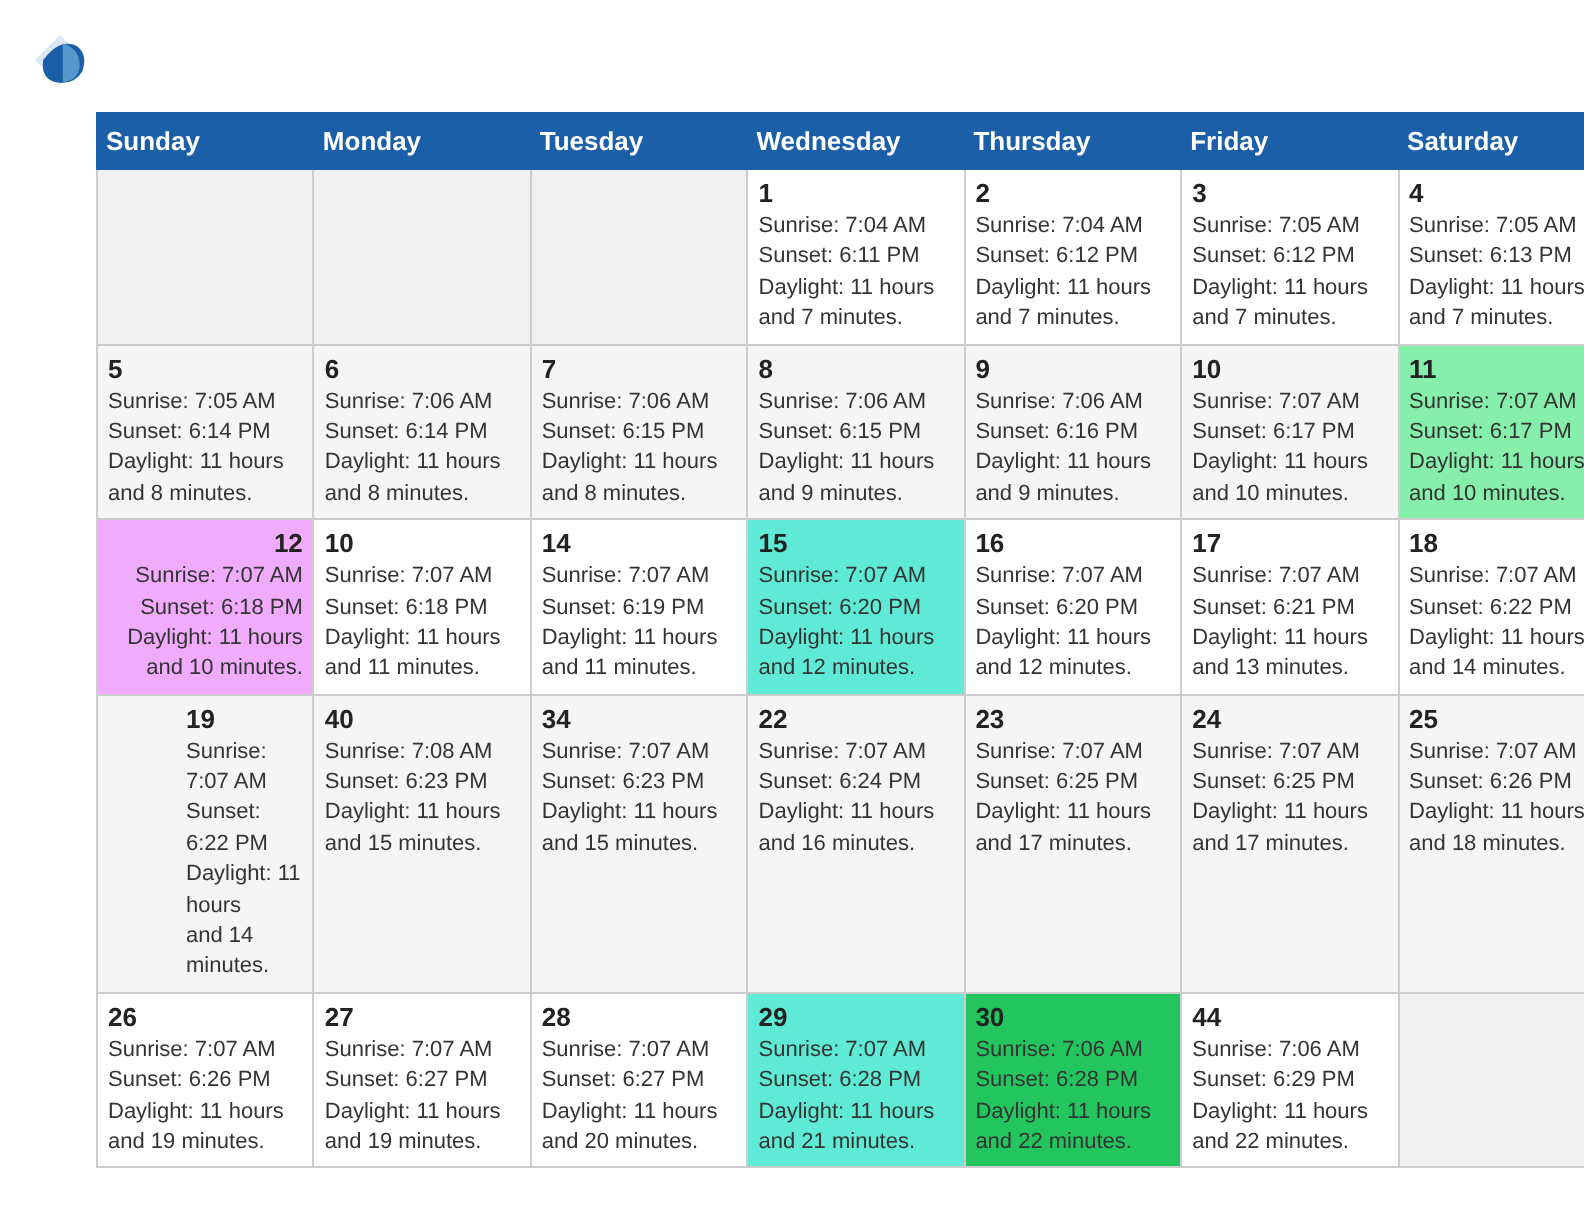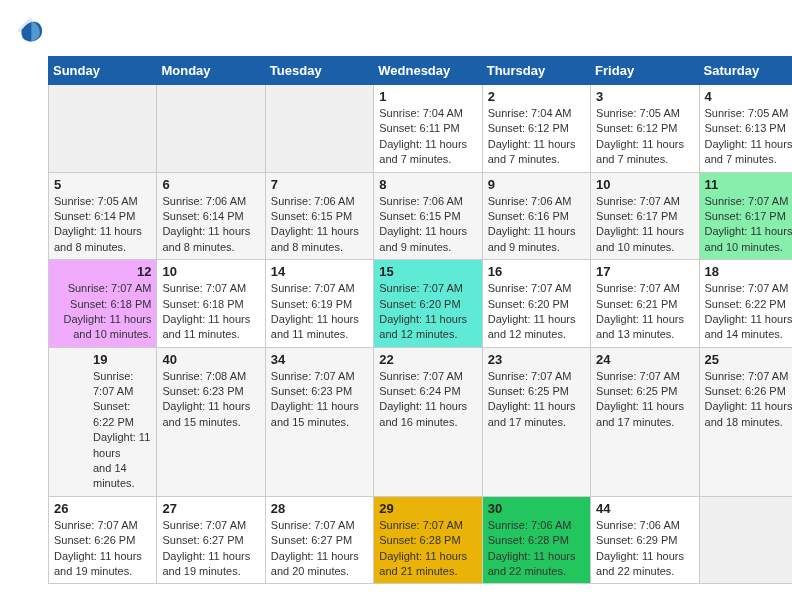--- a/index.html
+++ b/index.html
@@ -327,21 +327,21 @@
 Daylight: 11 hours
 and 19 minutes.</div>
         </td>
         <td style="background-color: rgb(255, 255, 255);">
           <div class="day-number">28</div>
           <div class="day-info" style="white-space: pre-line;">Sunrise: 7:07 AM
 Sunset: 6:27 PM
 Daylight: 11 hours
 and 20 minutes.</div>
         </td>
-        <td style="background-color: #eab308;">
+        <td style="background-color: #5eead4;">
           <div class="day-number">29</div>
           <div class="day-info" style="white-space: pre-line;">Sunrise: 7:07 AM
 Sunset: 6:28 PM
 Daylight: 11 hours
 and 21 minutes.</div>
         </td>
         <td style="background-color: #22c55e;">
           <div class="day-number">30</div>
           <div class="day-info" style="white-space: pre-line;">Sunrise: 7:06 AM
 Sunset: 6:28 PM

